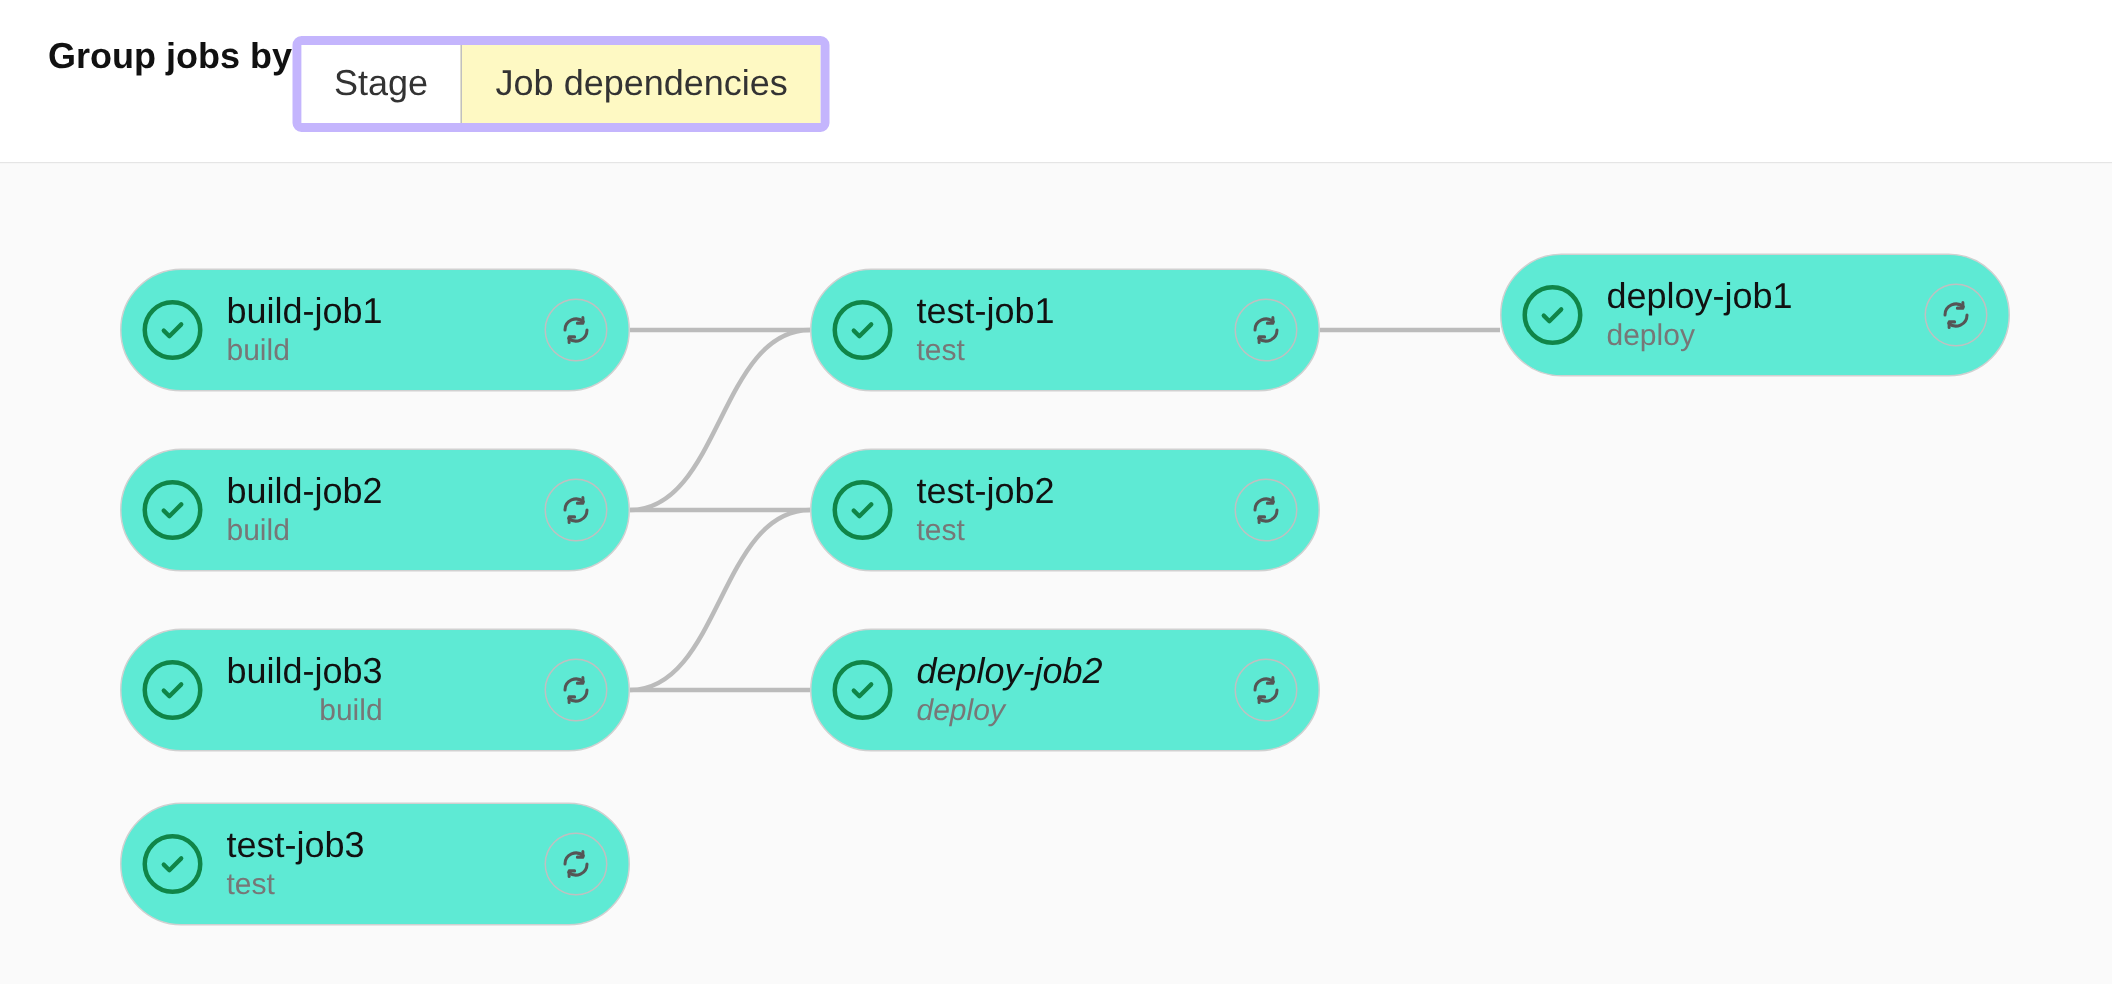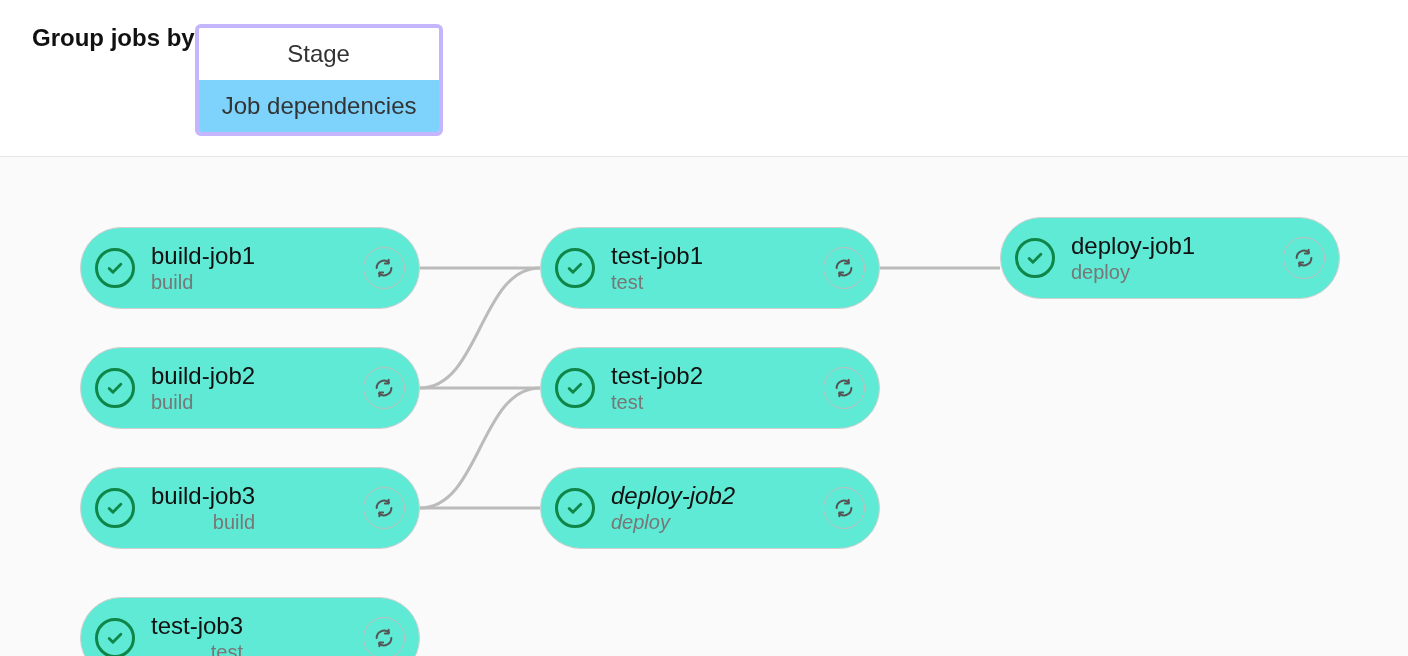--- a/index.html
+++ b/index.html
@@ -14,38 +14,37 @@
     padding: 24px 32px 20px 32px;
     border-bottom: 1px solid #e5e5e5;
     font-size: 24px;
   }
   .toolbar-label {
     font-weight: 600;
     color: #111;
   }
   .segmented {
     display: inline-flex;
-    border: 4px solid #c4b5fd;
+    border: 6px solid #c4b5fd;
     border-radius: 6px;
     overflow: hidden;
-    flex-direction: column;
   }
   .segmented button {
     background: #fff;
     border: none;
     padding: 12px 22px;
     font-size: 24px;
     color: #333;
     cursor: pointer;
   }
   .segmented button + button {
     border-left: 1px solid #c0c0c0;
   }
   .segmented button.active {
-    background: #7dd3fc;
+    background: #fef9c3;
   }
   .toggle-group {
     display: flex;
     align-items: center;
     gap: 18px;
   }
   .toggle {
     position: relative;
     width: 80px;
     height: 40px;
@@ -183,21 +182,21 @@
         <span class="pill-title">build-job3</span>
         <span class="pill-sub">build</span>
       </span>
       <span class="retry-icon">
         <svg width="22" height="22" viewBox="0 0 24 24">
           <path d="M4 12a8 8 0 0 1 13.3-6M20 12a8 8 0 0 1-13.3 6" fill="none" stroke="#555" stroke-width="2.2" stroke-linecap="round"></path>
           <path d="M17 3v4h-4M7 21v-4h4" fill="none" stroke="#555" stroke-width="2.2" stroke-linecap="round" stroke-linejoin="round"></path>
         </svg>
       </span>
     </div>
-    <div class="pill" style="left: 80px; top: 440px; text-align: right;">
+    <div class="pill" style="left: 80px; top: 426px;">
       <span class="status-icon">
         <svg width="20" height="20" viewBox="0 0 24 24">
           <path d="M5 12.5l4.5 4.5L19 7.5" fill="none" stroke="#108548" stroke-width="3.4" stroke-linecap="round" stroke-linejoin="round"></path>
         </svg>
       </span>
       <span class="pill-text">
         <span class="pill-title">test-job3</span>
         <span class="pill-sub">test</span>
       </span>
       <span class="retry-icon">

